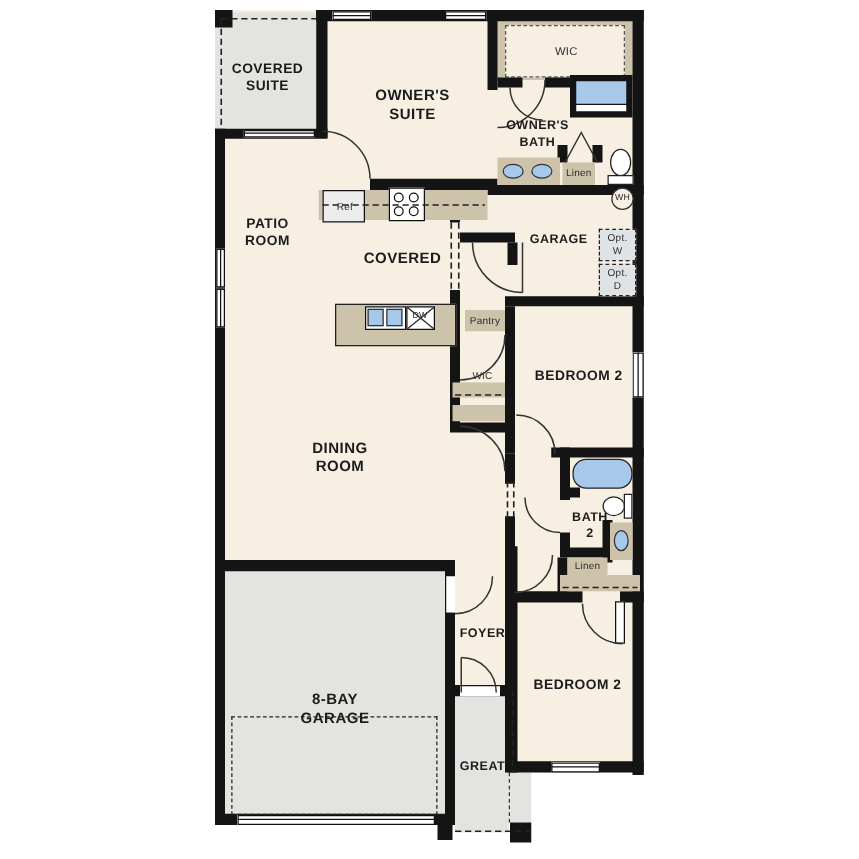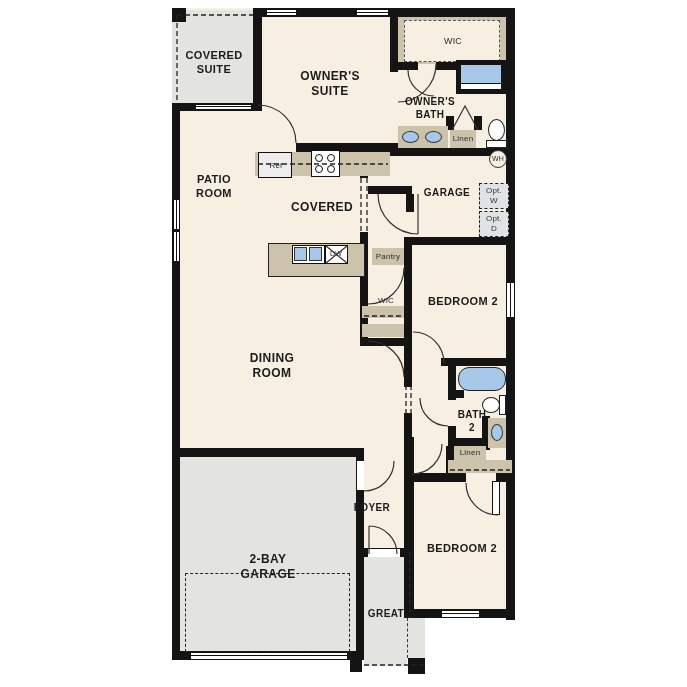--- a/index.html
+++ b/index.html
@@ -198,18 +198,18 @@
   <div class="lbl lbl-sm s7" style="left:336px;top:254px;">DW</div>
   <div class="lbl lbl-sm s8" style="left:388px;top:257px;">Pantry</div>
   <div class="lbl lbl-sm s8" style="left:386px;top:301px;">WIC</div>
   <div class="lbl s11" style="left:463px;top:302px;">BEDROOM 2</div>
   <div class="lbl s12" style="left:272px;top:366px;">DINING
 ROOM</div>
   <div class="lbl s10" style="left:472px;top:421px;">BATH
 2</div>
   <div class="lbl lbl-sm s8" style="left:470px;top:453px;">Linen</div>
   <div class="lbl s11" style="left:462px;top:549px;">BEDROOM 2</div>
-  <div class="lbl s10" style="left:372px;top:508px;">FOYER</div>
+  <div class="lbl s10" style="left:386px;top:508px;">FOYER</div>
   <div class="lbl s10" style="left:386px;top:614px;">GREAT</div>
-  <div class="lbl s12" style="left:268px;top:567px;">2-BAY
+  <div class="lbl s12" style="left:268px;top:567px;">8-BAY
 GARAGE</div>
 
 </div>
 
 </body></html>

